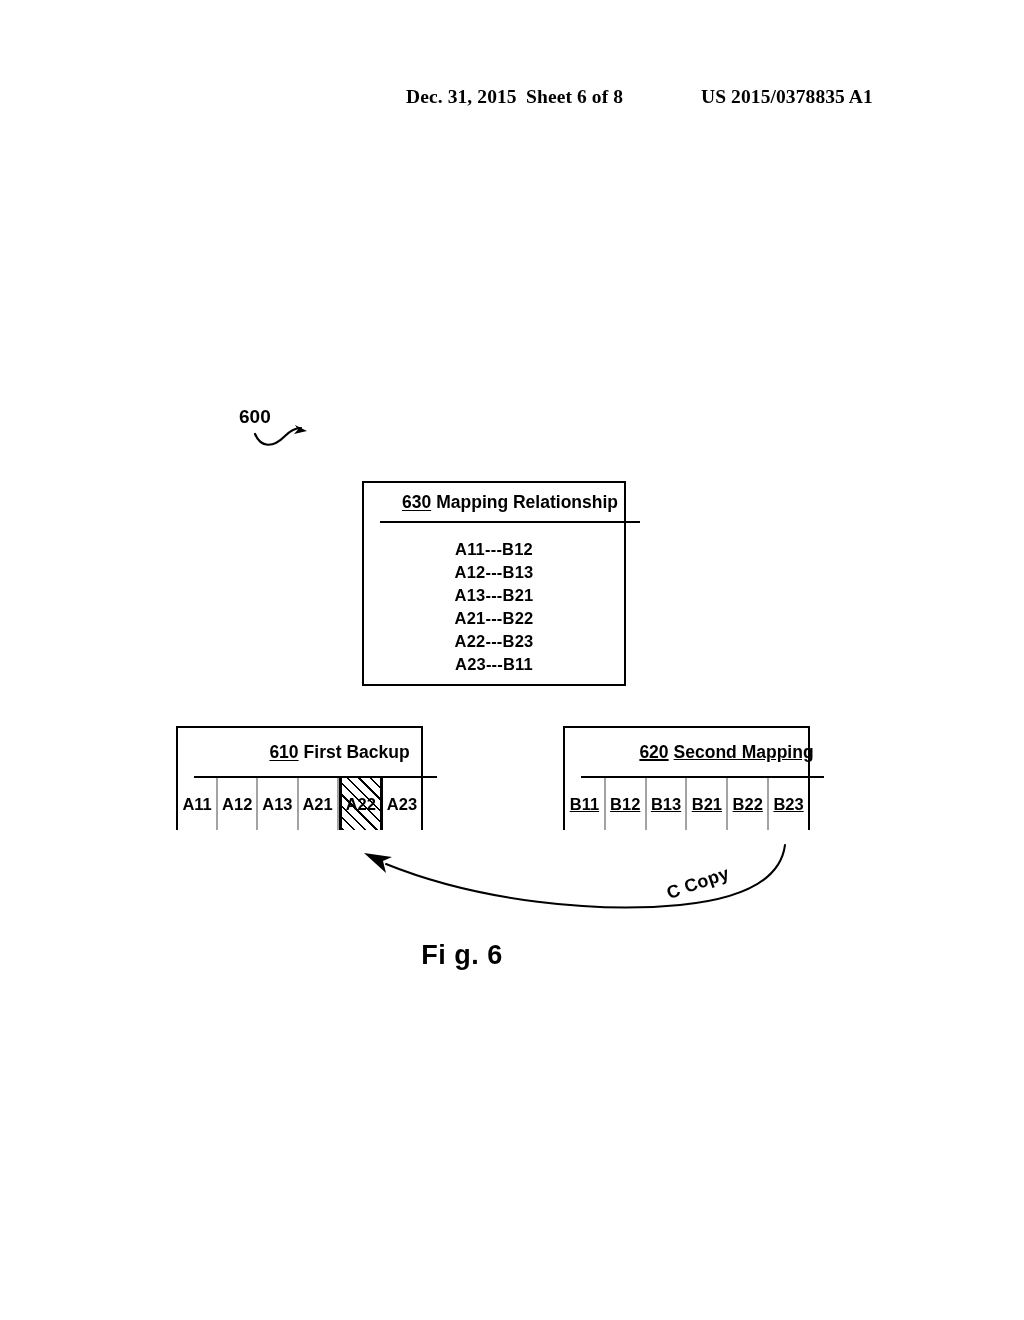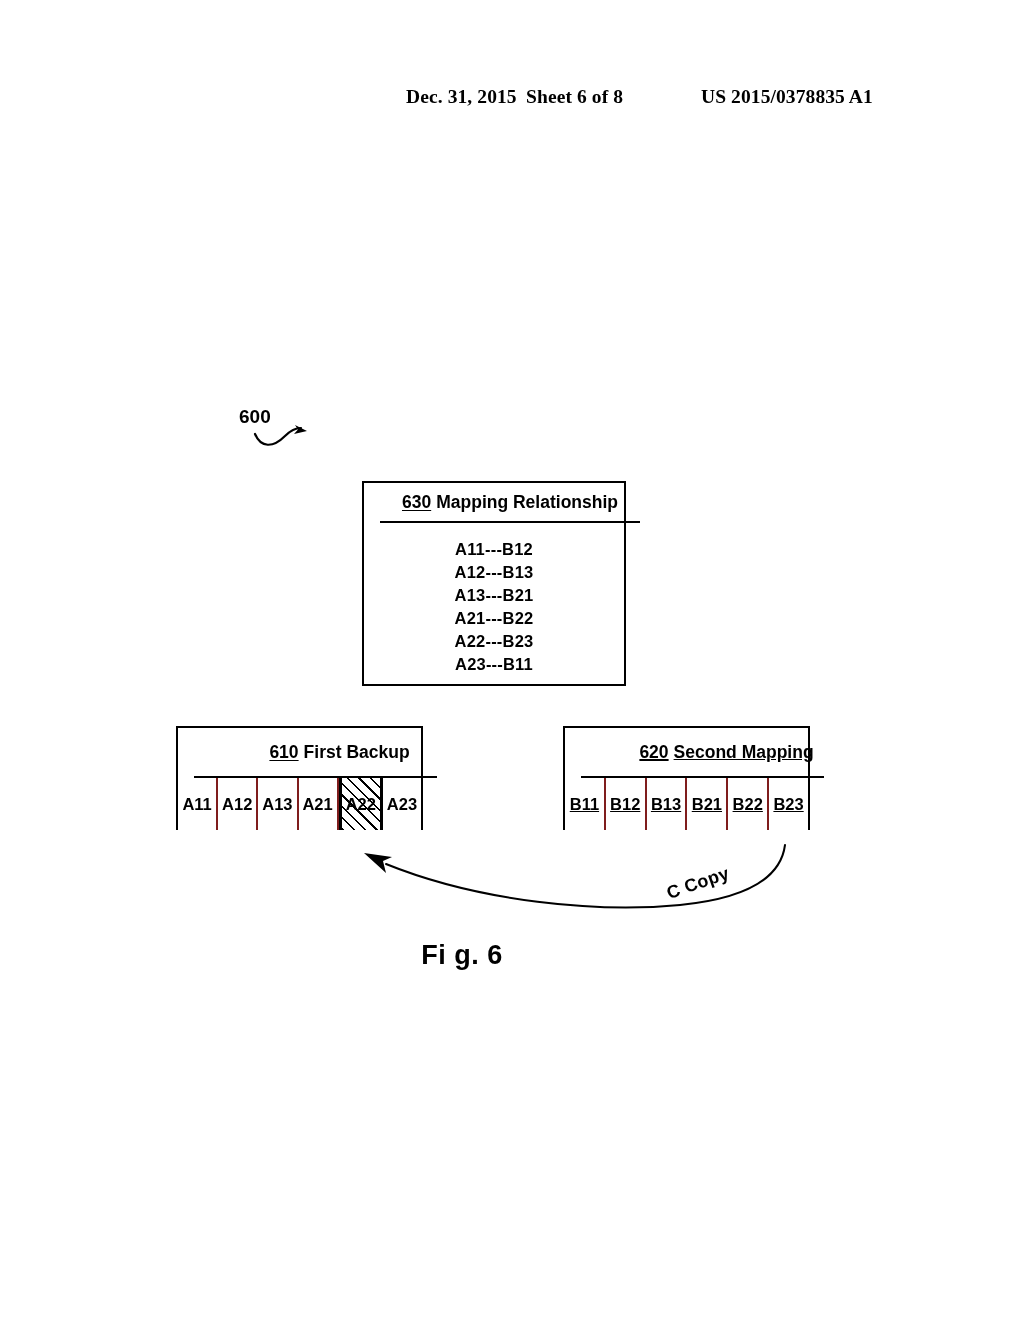--- a/index.html
+++ b/index.html
@@ -109,21 +109,21 @@
     border-bottom: 2px solid #000;
     padding-left: 48px;
   }
   .cell-row {
     display: flex;
     height: 52px;
   }
   .cell {
     flex: 1 1 0;
     box-sizing: border-box;
-    border-right: 2px solid #7f1d1d;
+    border-right: 2px solid #a3a3a3;
     display: flex;
     align-items: center;
     justify-content: center;
     font-size: 16.5px;
     font-weight: bold;
     position: relative;
     background: #fff;
   }
   .cell:last-child { border-right: none; }
   .cell.hatched {

